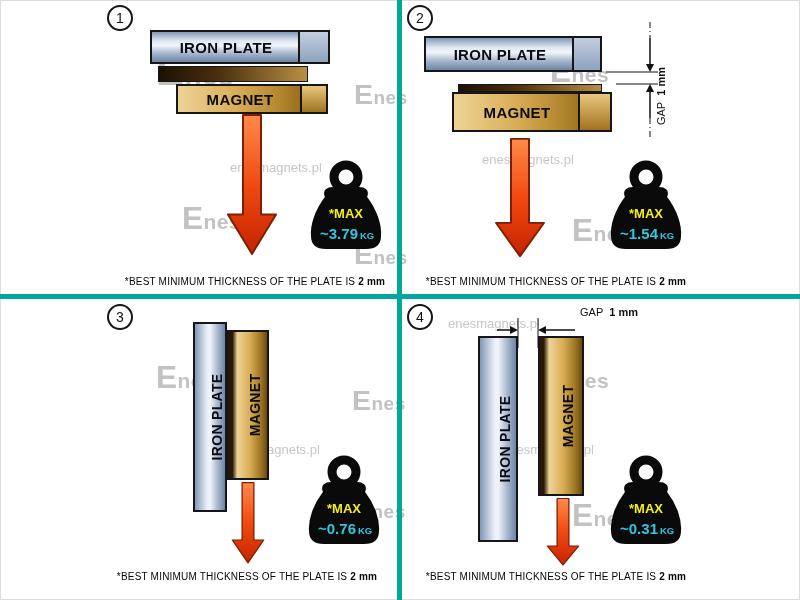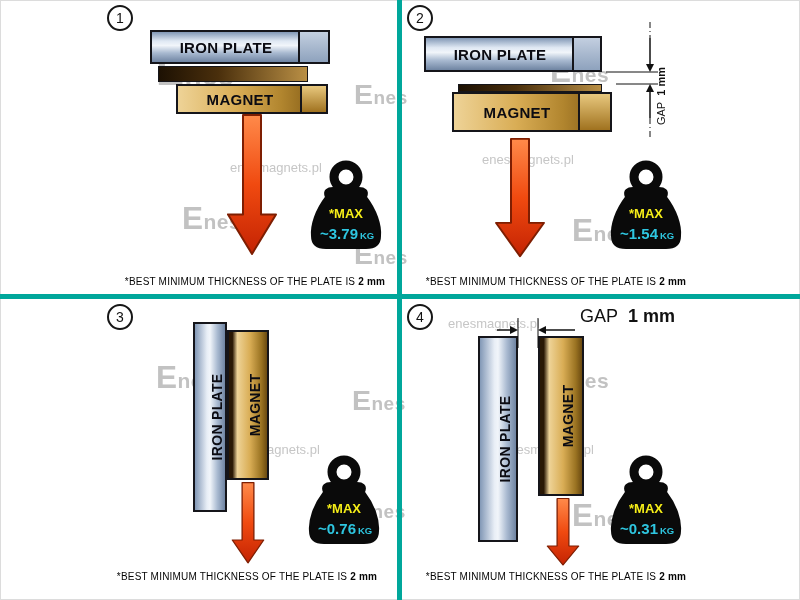--- a/index.html
+++ b/index.html
@@ -32,21 +32,21 @@
   
   .arrow{position:absolute;z-index:3;}
   .kb{position:absolute;z-index:4;}
   .kb-max{fill:#F6EE18;font-weight:bold;font-size:13px;font-family:"Liberation Sans",sans-serif;}
   .kb-val{fill:#2EC6E0;font-weight:bold;font-size:15px;font-family:"Liberation Sans",sans-serif;}
   .kb-unit{fill:#2EC6E0;font-weight:bold;font-size:9.5px;font-family:"Liberation Sans",sans-serif;}
   .dim{position:absolute;z-index:3;}
   
   .gap-v{position:absolute;left:652px;top:48px;width:18px;height:96px;display:flex;align-items:center;justify-content:center;z-index:3;}
   .gap-v .t{transform:rotate(-90deg);white-space:nowrap;font-size:11px;color:#111;}
-  .gap-h{position:absolute;font-size:18px;color:#111;z-index:3;white-space:nowrap;}
+  .gap-h{position:absolute;font-size:11px;color:#111;z-index:3;white-space:nowrap;}
   .gap-bold{font-weight:bold;}
   
   .note{position:absolute;width:400px;text-align:center;font-size:10px;color:#050505;letter-spacing:.2px;z-index:5;}
   .note b{font-weight:bold;}
   
   .wm-site{position:absolute;color:#c6c6c6;font-size:13px;z-index:1;white-space:nowrap;}
   .wm-logo{position:absolute;color:#c2c2c2;font-weight:bold;z-index:1;letter-spacing:.5px;line-height:1;}
   .wm-logo::first-letter{font-size:1.5em;}
 </style>
 </head>

